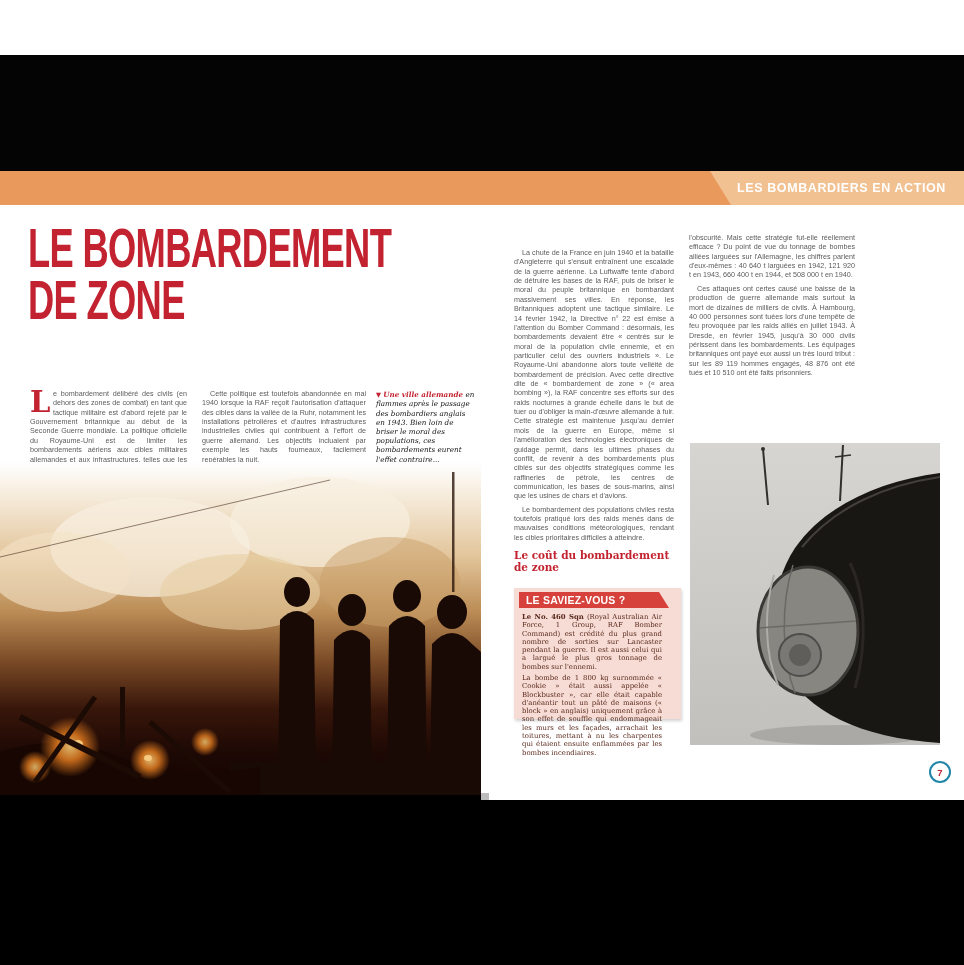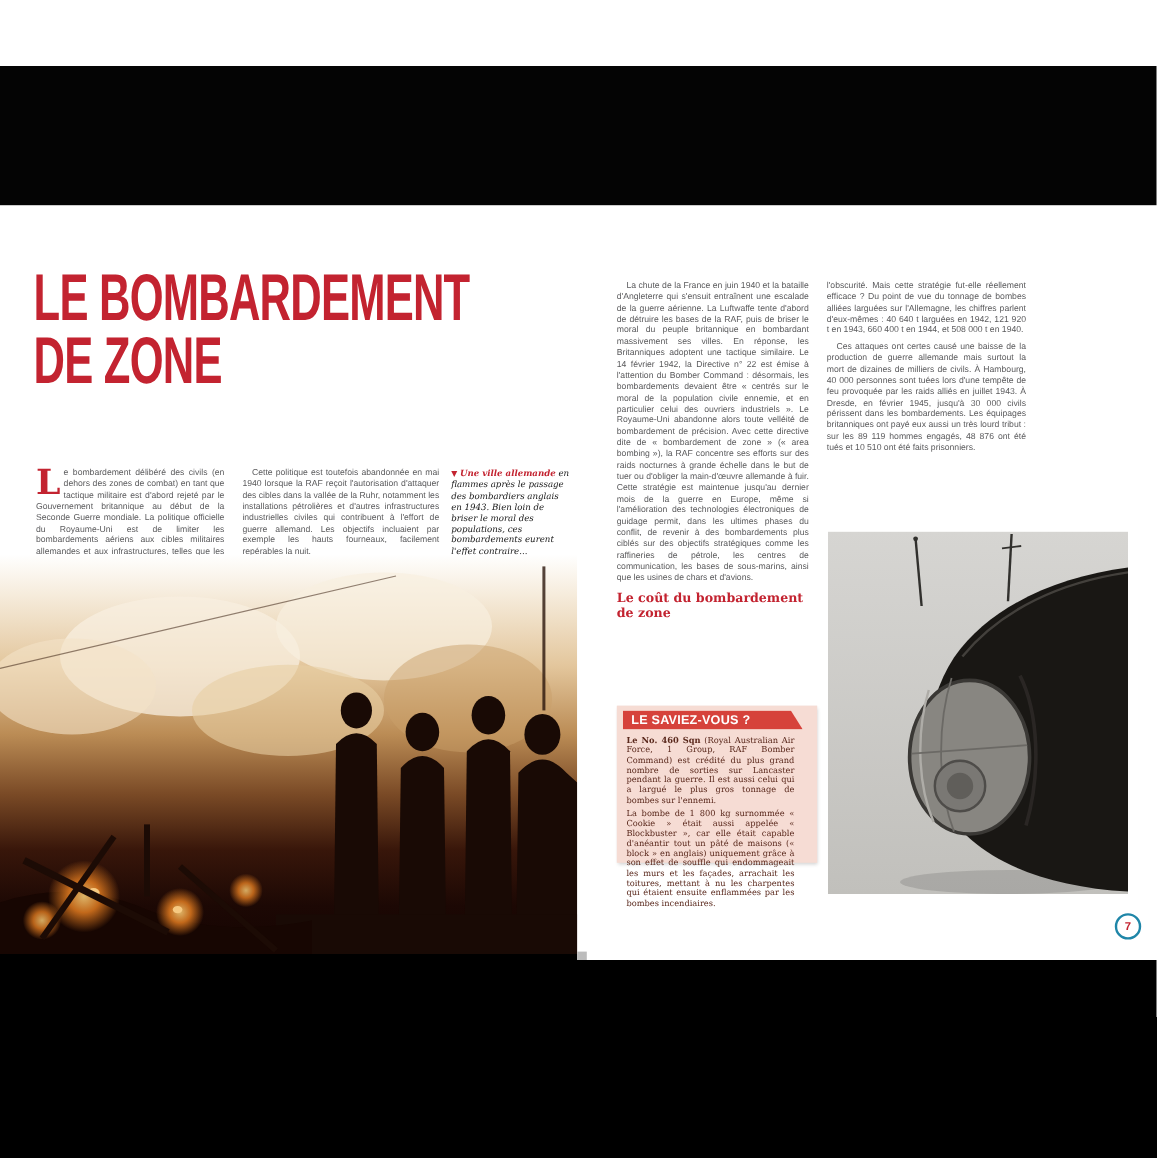--- a/index.html
+++ b/index.html
@@ -20,21 +20,21 @@
             font-size:55px;line-height:52px;letter-spacing:-1px;
             transform:scaleX(.66);transform-origin:left top;white-space:nowrap;}
   .intro{position:absolute;left:30px;top:321px;width:468px;font-family:"DejaVu Serif",serif;
          font-size:14px;line-height:1.32;color:#242424;}
   
   .bodytxt{font-size:7.2px;line-height:1.3;color:#5b5b5d;text-align:justify;}
   .bodytxt p{margin:0 0 4px 0;text-indent:8px;}
   .bodytxt p.noindent{text-indent:0;}
   .col-left-1{position:absolute;left:30px;top:389px;width:157px;}
   .col-left-2{position:absolute;left:202px;top:389px;width:164px;}
-  .col-mid{position:absolute;left:514px;top:233px;width:160px;}
+  .col-mid{position:absolute;left:514px;top:248px;width:160px;}
   .col-right{position:absolute;left:689px;top:233px;width:166px;}
   .dropcap{float:left;font-family:"DejaVu Serif",serif;font-weight:bold;color:#c32330;
            font-size:29px;line-height:25px;width:20px;margin:1px 3px 0 0;}
   .subhead{font-family:"DejaVu Serif",serif;font-weight:bold;color:#c32330;
            font-size:10.5px;line-height:1.15;margin:7px 0 16px 0;text-align:left;}
   
   .caption{position:absolute;font-family:"DejaVu Serif",serif;font-style:italic;
            font-size:7.2px;line-height:1.28;color:#141414;}
   .caption .lead{color:#c32330;font-weight:bold;}
   .caption .marker{color:#c32330;font-style:normal;font-size:6.5px;}
@@ -59,20 +59,24 @@
            display:flex;align-items:center;justify-content:center;
            color:#c32330;font-weight:bold;font-size:9.5px;}
 </style>
 </head>
 <body>
 
 <div id="canvas">
 
   <div class="band-black-top"></div>
 
+  <div class="banner">
+    <div class="banner-light"></div>
+    <div class="banner-title">LES BOMBARDIERS EN ACTION</div>
+  </div>
 
   <div class="headline">
     <div>LE BOMBARDEMENT</div>
     <div>DE ZONE</div>
   </div>
 
 
   <div class="bodytxt col-left-1">
     <p class="noindent"><span class="dropcap">L</span><span>e bombardement délibéré des civils (en dehors des zones de combat) en tant que tactique militaire est d'abord rejeté par le Gouvernement britannique au début de la Seconde Guerre mondiale. La politique officielle du Royaume-Uni est de limiter les bombardements aériens aux cibles militaires allemandes et aux infrastructures, telles que les ports et les chemins de fer, considérées comme d'importance stratégique directe.</span></p>
   </div>
@@ -136,20 +140,21 @@
         <path d="M20,255 L140,315" stroke-width="6"></path>
         <path d="M95,235 L35,320" stroke-width="5"></path>
         <path d="M150,260 L230,330" stroke-width="5"></path>
       </g>
       <rect x="120" y="225" width="5" height="60" fill="#1c0b05"></rect>
     </svg>
   </div>
 
   <div class="bodytxt col-mid">
     <p>La chute de la France en juin 1940 et la bataille d'Angleterre qui s'ensuit entraînent une escalade de la guerre aérienne. La Luftwaffe tente d'abord de détruire les bases de la RAF, puis de briser le moral du peuple britannique en bombardant massivement ses villes. En réponse, les Britanniques adoptent une tactique similaire. Le 14 février 1942, la Directive n° 22 est émise à l'attention du Bomber Command : désormais, les bombardements devaient être « centrés sur le moral de la population civile ennemie, et en particulier celui des ouvriers industriels ». Le Royaume-Uni abandonne alors toute velléité de bombardement de précision. Avec cette directive dite de « bombardement de zone » (« area bombing »), la RAF concentre ses efforts sur des raids nocturnes à grande échelle dans le but de tuer ou d'obliger la main-d'œuvre allemande à fuir. Cette stratégie est maintenue jusqu'au dernier mois de la guerre en Europe, même si l'amélioration des technologies électroniques de guidage permit, dans les ultimes phases du conflit, de revenir à des bombardements plus ciblés sur des objectifs stratégiques comme les raffineries de pétrole, les centres de communication, les bases de sous-marins, ainsi que les usines de chars et d'avions.</p>
+    <p>Le bombardement des populations civiles resta toutefois pratiqué lors des raids menés dans de mauvaises conditions météorologiques, rendant les cibles prioritaires difficiles à atteindre.</p>
     <div class="subhead">Le coût du bombardement de zone</div>
   </div>
 
   <div class="bodytxt col-right">
     <p class="noindent">l'obscurité. Mais cette stratégie fut-elle réellement efficace ? Du point de vue du tonnage de bombes alliées larguées sur l'Allemagne, les chiffres parlent d'eux-mêmes : 40 640 t larguées en 1942, 121 920 t en 1943, 660 400 t en 1944, et 508 000 t en 1940.</p>
     <p>Ces attaques ont certes causé une baisse de la production de guerre allemande mais surtout la mort de dizaines de milliers de civils. À Hambourg, 40 000 personnes sont tuées lors d'une tempête de feu provoquée par les raids alliés en juillet 1943. À Dresde, en février 1945, jusqu'à 30 000 civils périssent dans les bombardements. Les équipages britanniques ont payé eux aussi un très lourd tribut : sur les 89 119 hommes engagés, 48 876 ont été tués et 10 510 ont été faits prisonniers.</p>
   </div>
 
 
   <div class="savez">

